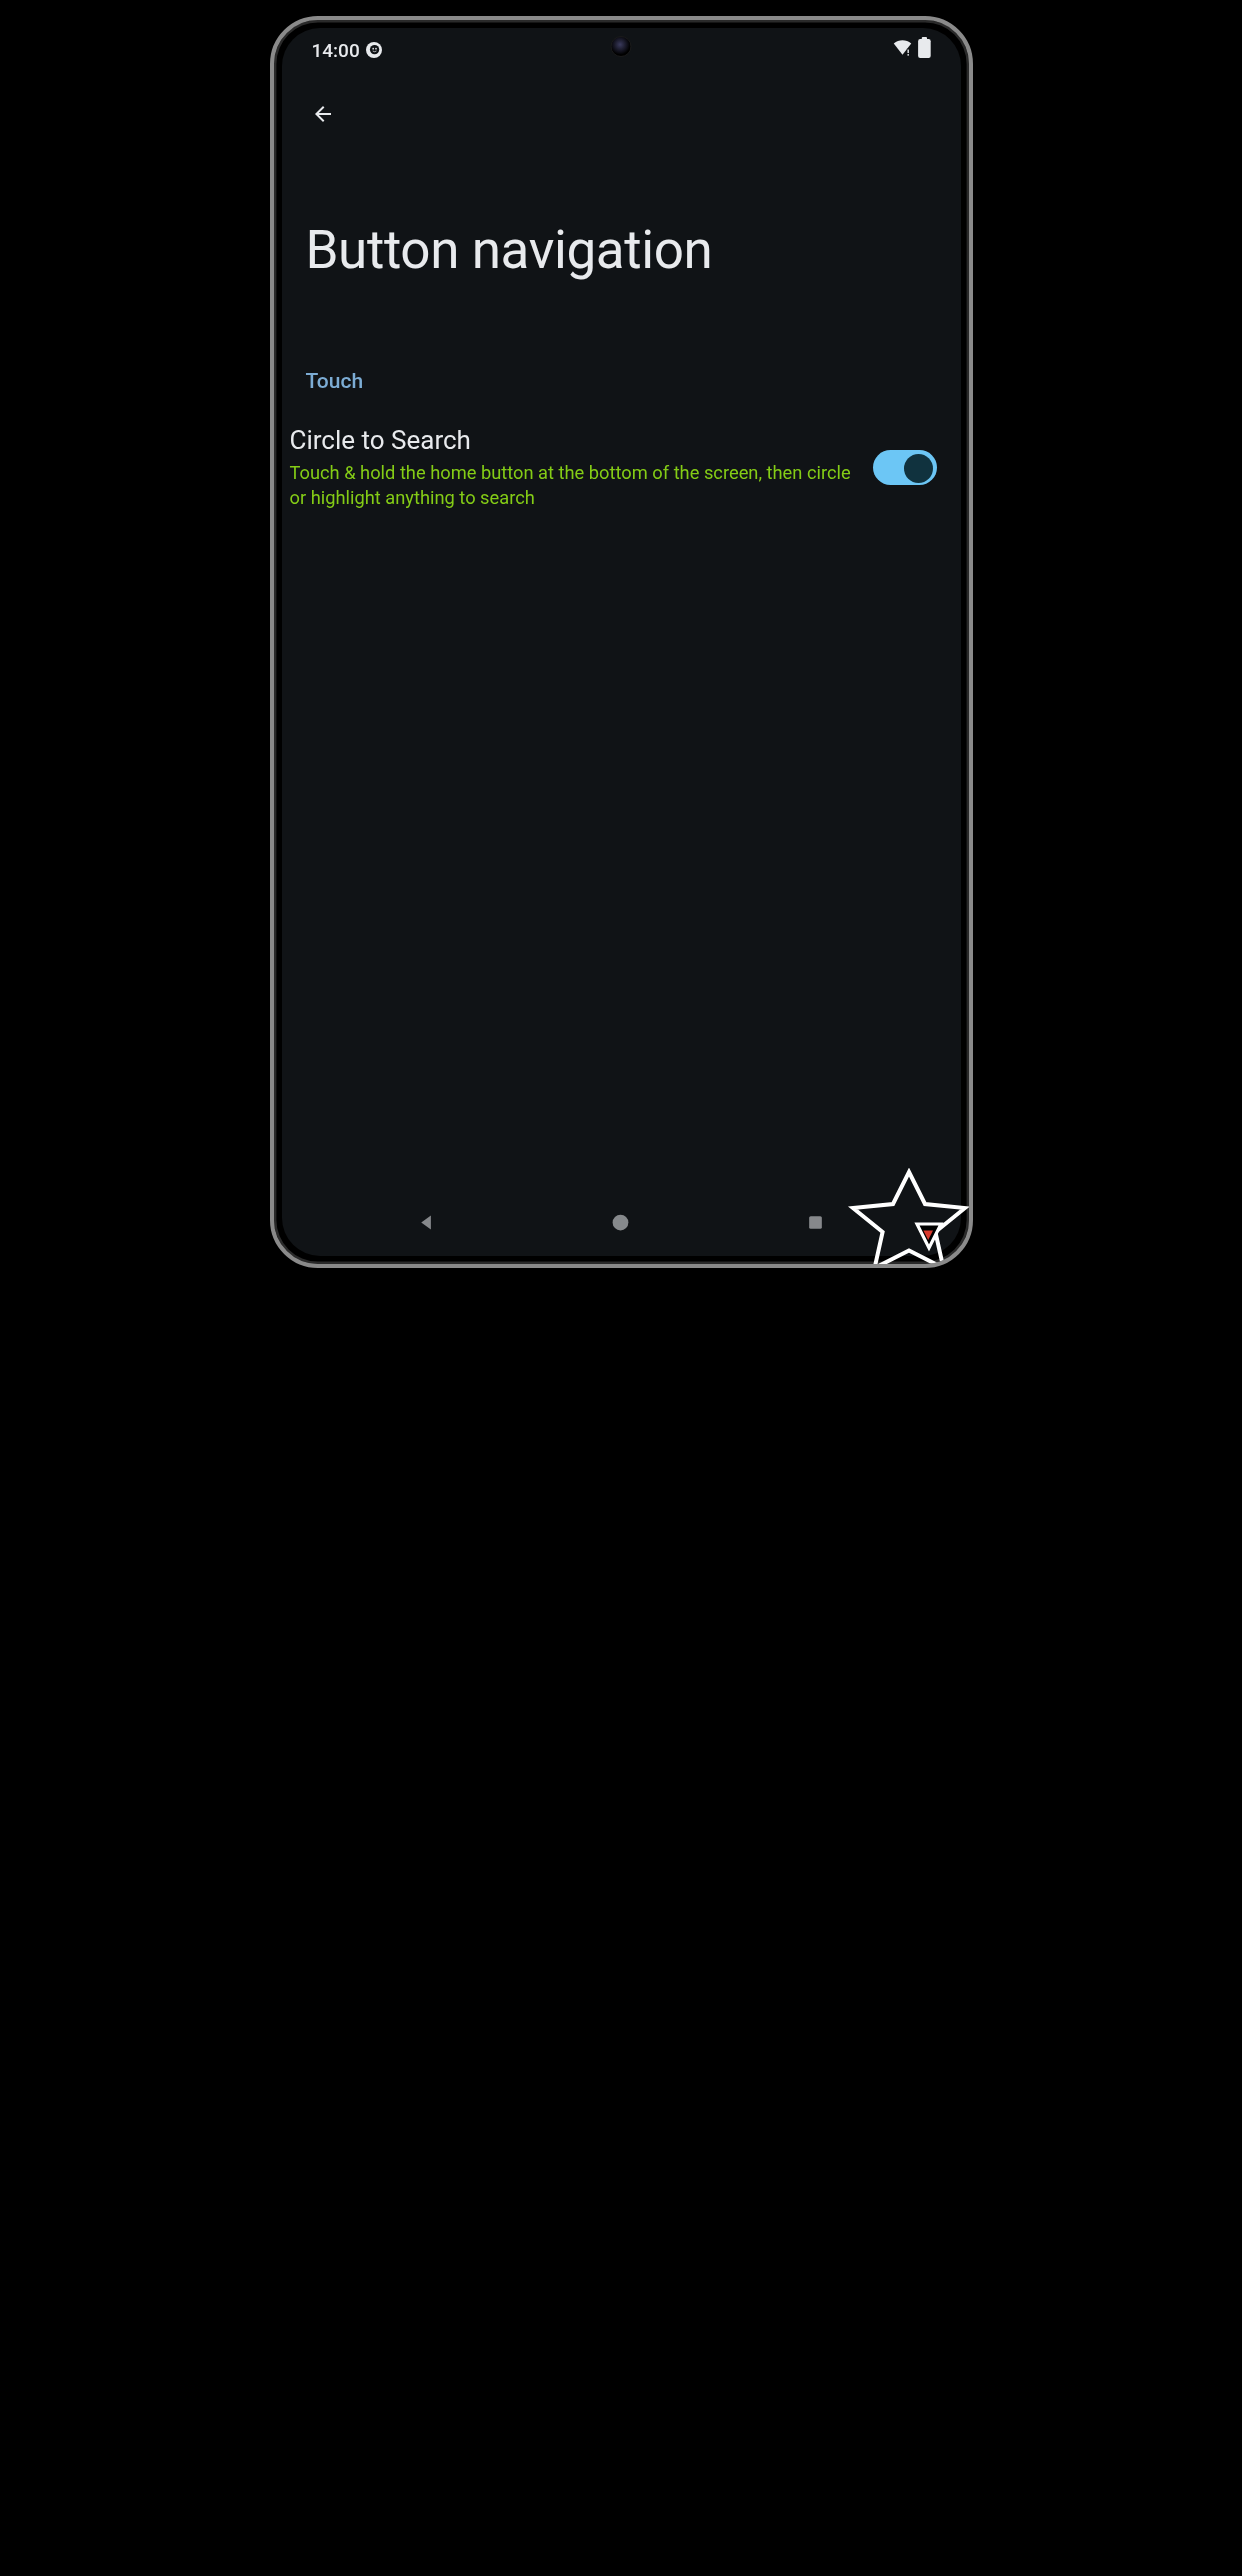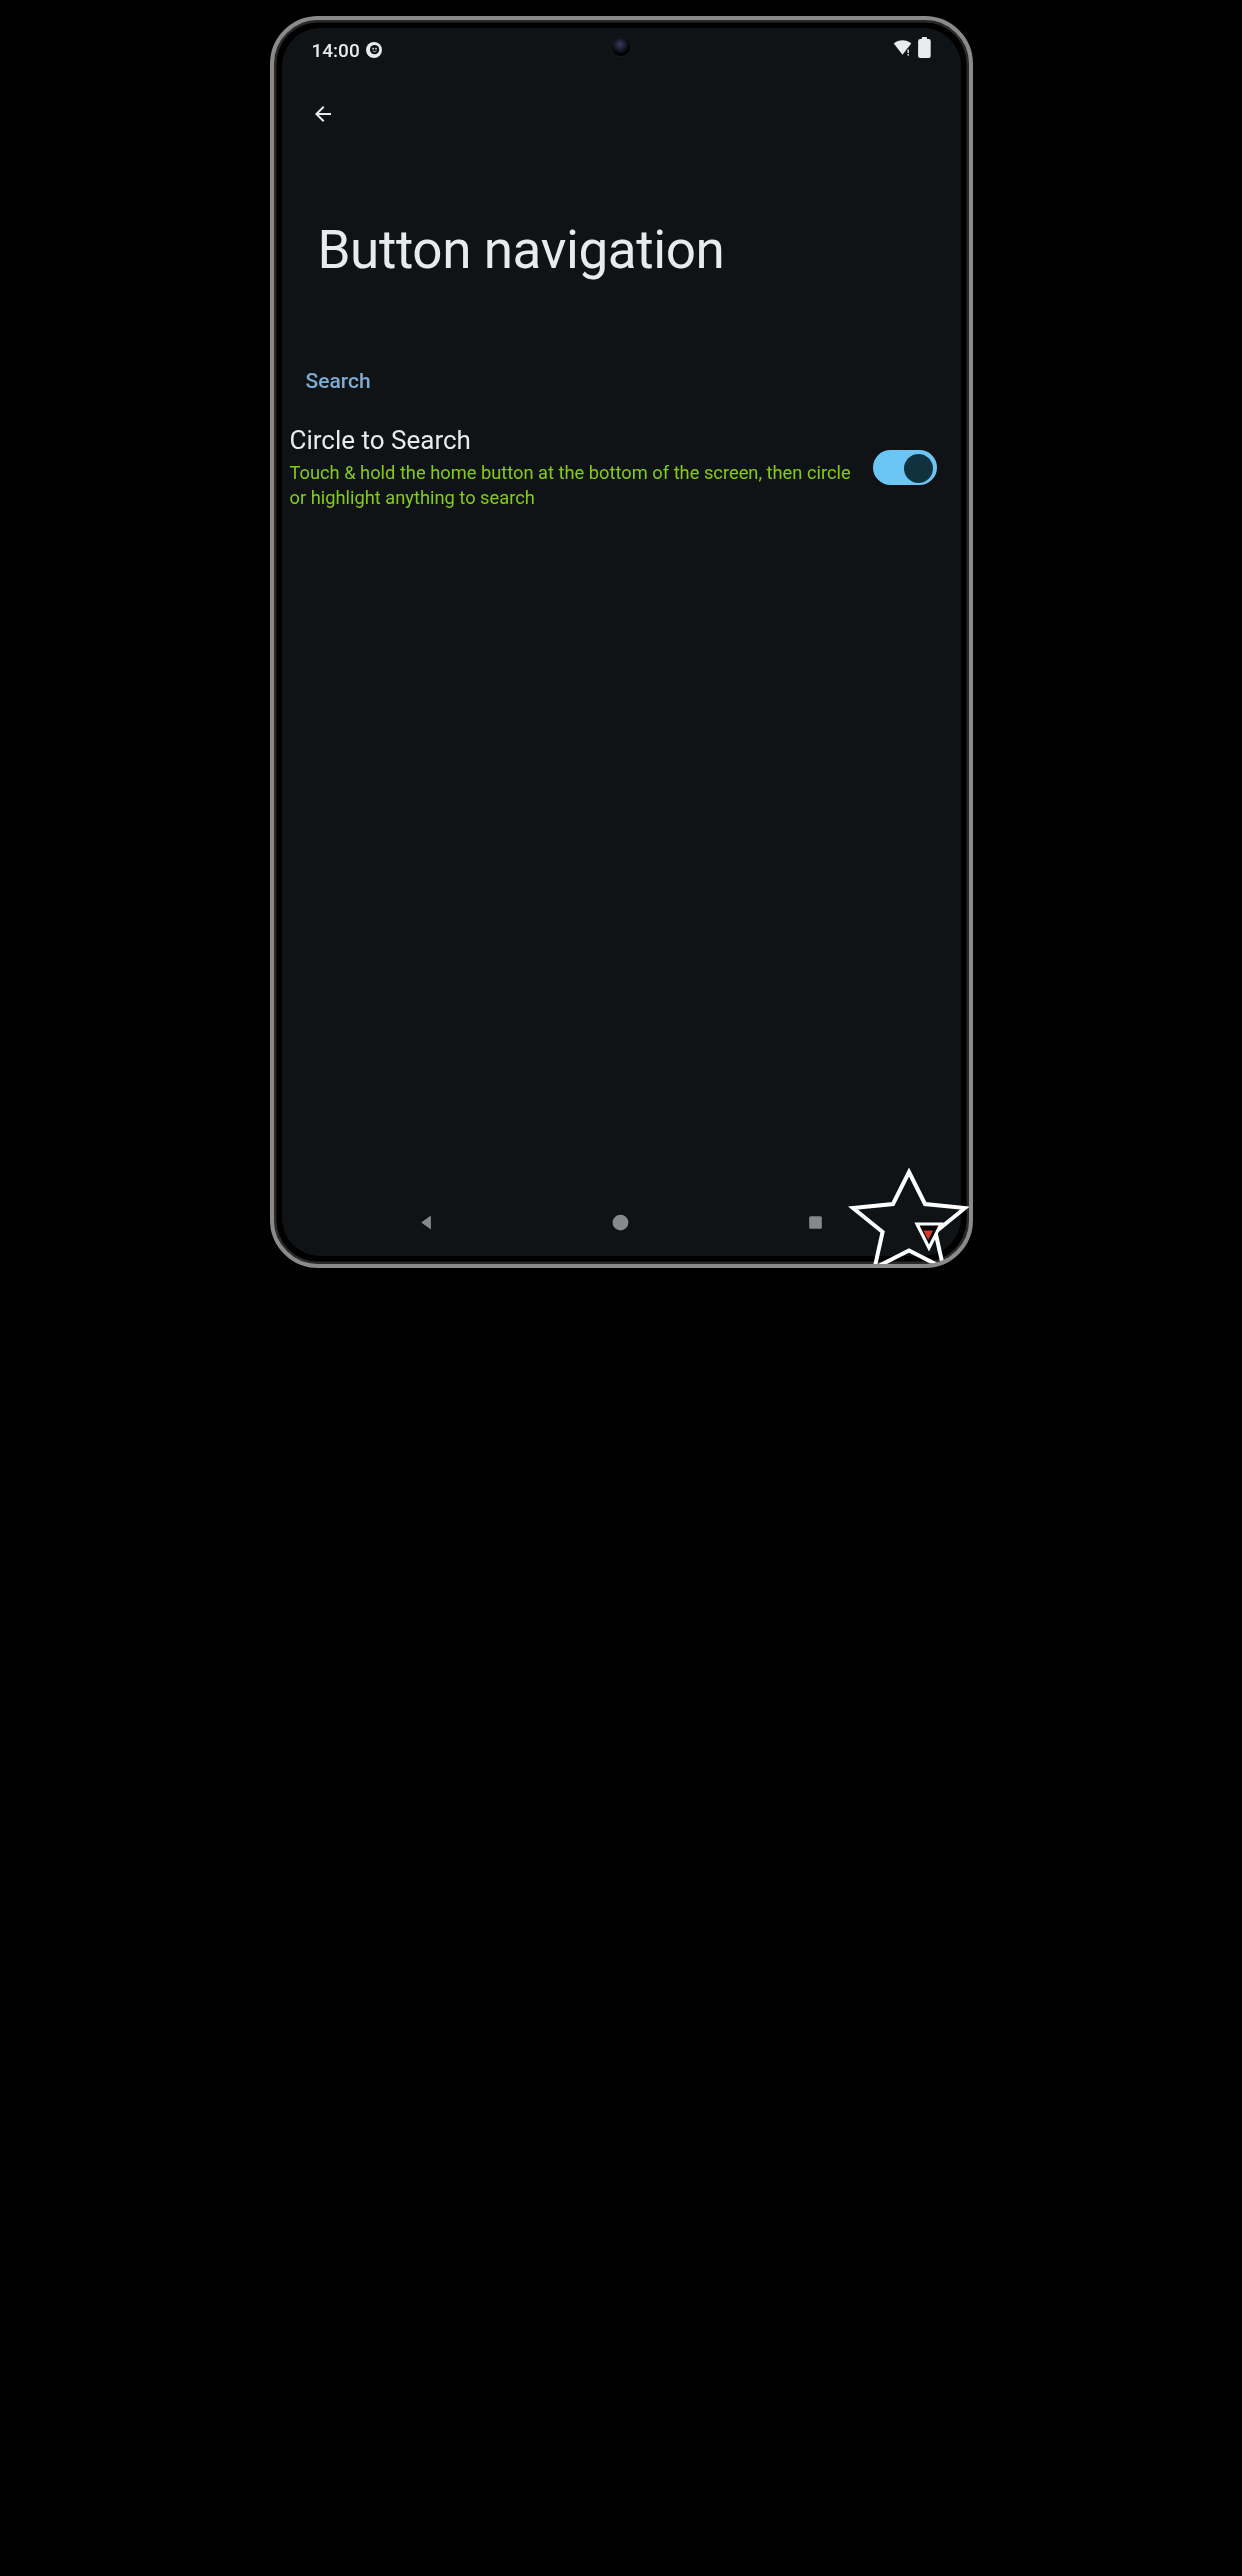--- a/index.html
+++ b/index.html
@@ -61,21 +61,21 @@
   .app-bar {
     padding: 24px 16px 0 24px;
   }
   .back-btn {
     width: 35px; height: 35px;
     display: flex; align-items: center; justify-content: center;
     cursor: pointer;
     border-radius: 50%;
   }
   .page-title {
-    padding: 88px 24px 0 36px;
+    padding: 88px 24px 0 24px;
     color: #e8eaed;
     font-size: 53px;
     font-weight: 400;
     letter-spacing: -0.4px;
   }
   .section-header {
     padding: 88px 24px 0 24px;
     color: #7cacd4;
     font-size: 21px;
     font-weight: 500;
@@ -180,21 +180,21 @@
     <div class="app-bar">
       <div class="back-btn">
         <svg width="24" height="24" viewBox="0 0 24 24">
           <path d="M20 11H7.83l5.59-5.59L12 4l-8 8 8 8 1.41-1.41L7.83 13H20z" fill="#e8eaed"></path>
         </svg>
       </div>
     </div>
 
     <h1 class="page-title">Button navigation</h1>
 
-    <div class="section-header">Search</div>
+    <div class="section-header">Touch</div>
 
     <div class="setting-row">
       <div class="setting-text">
         <div class="setting-title">Circle to Search</div>
         <div class="setting-desc">Touch &amp; hold the home button at the bottom of the screen, then circle or highlight anything to search</div>
       </div>
       <div class="toggle">
         <div class="toggle-thumb"></div>
       </div>
     </div>

